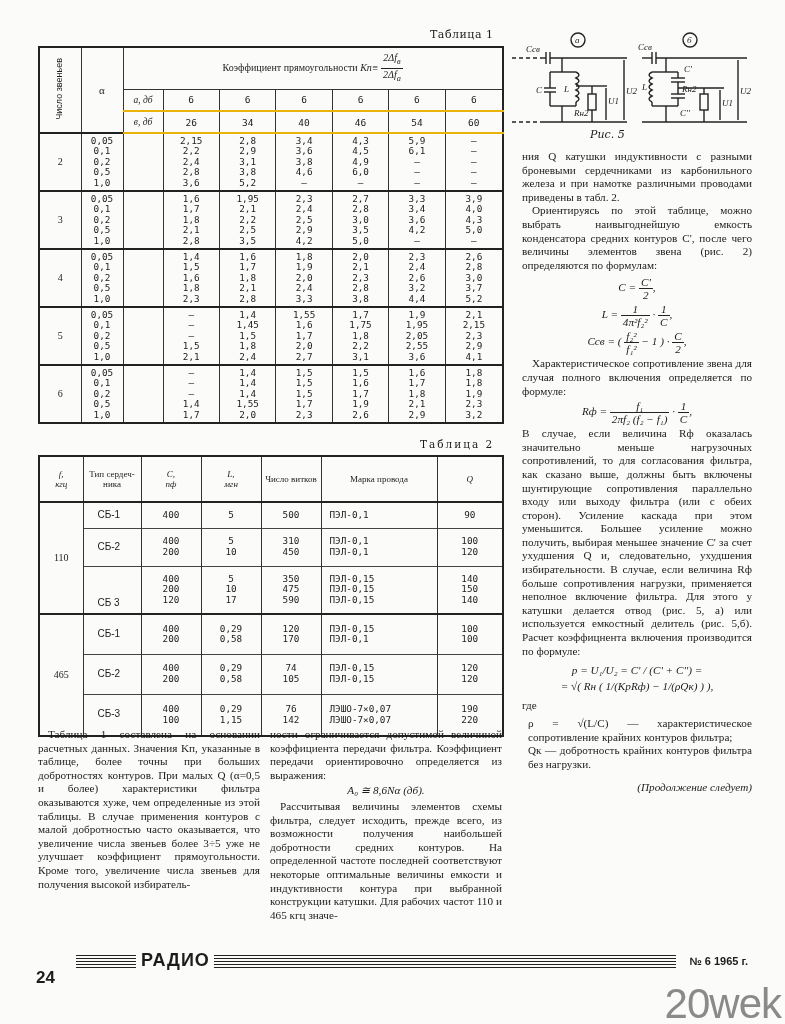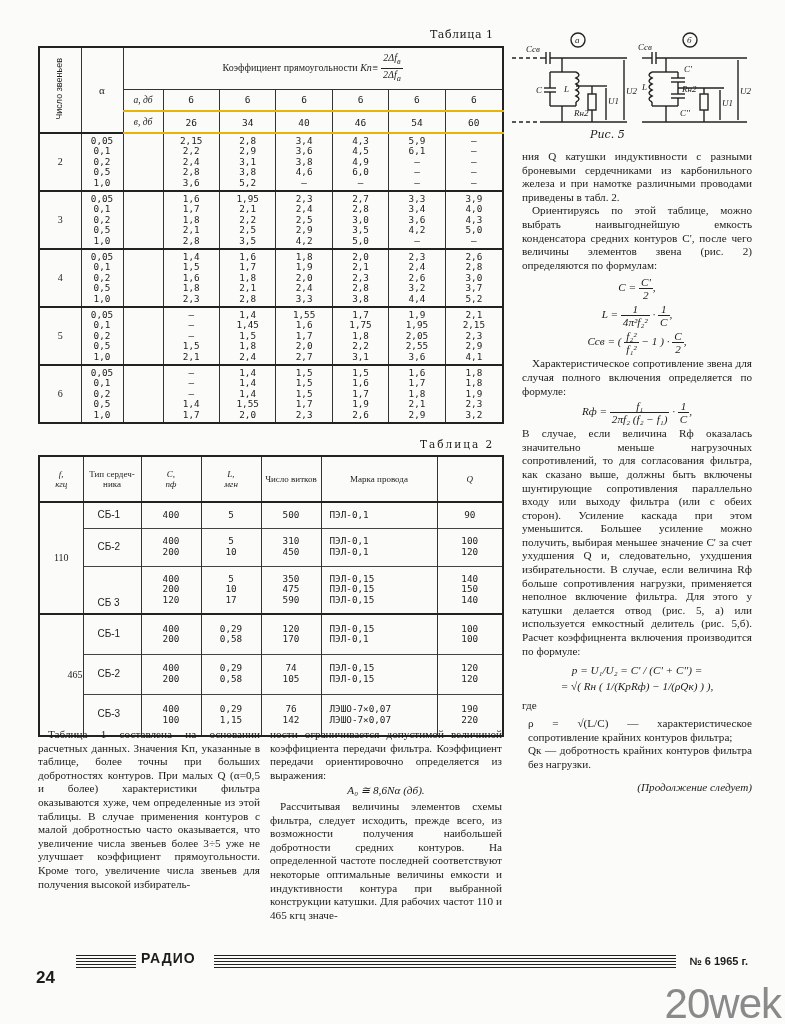--- a/index.html
+++ b/index.html
@@ -30,21 +30,21 @@
   .col p { text-indent: 10px; }
   .col p.noi { text-indent: 0; }
   .formula { text-align: center; font-style: italic; margin: 2px 0; }
   .frac { display: inline-block; vertical-align: middle; text-align: center; font-style: italic; }
   .frac span { display: block; line-height: 12px; padding: 0 2px; }
   .frac .num { border-bottom: 1px solid #222; }
 
   .footer { position: absolute; left: 36px; top: 950px; width: 712px; height: 24px; }
   .pageno { position: absolute; left: 0; top: 2px; font-family: "Liberation Sans", sans-serif; font-weight: bold; font-size: 17px; margin-top: 16px; }
   .stripes { position: absolute; top: 5px; height: 13px; background: repeating-linear-gradient(#222 0 1.3px, transparent 1.3px 3px); }
-  .logo { position: absolute; left: 105px; top: 0px; font-family: "Liberation Sans", sans-serif; font-weight: bold; font-size: 14px; letter-spacing: 1px; }
+  .logo { position: absolute; left: 105px; top: 0px; font-family: "Liberation Sans", sans-serif; font-weight: bold; font-size: 18px; letter-spacing: 1px; }
   .issue { position: absolute; right: 0; top: 5px; font-family: "Liberation Sans", sans-serif; font-weight: bold; font-size: 11px; }
   .watermark { position: absolute; right: 4px; top: 980px; font-family: "Liberation Sans", sans-serif; font-size: 42px; color: #8a8a8a; letter-spacing: -1px; }
 
   .fig { position: absolute; left: 512px; top: 30px; width: 270px; height: 118px; }
   .fig-cap { position: absolute; left: 590px; top: 128px; font-style: italic; font-size: 11px; }
 </style>
 </head>
 <body>
 
 <div class="tcap" style="left:430px;top:28px;font-size:11px;letter-spacing:0.5px;">Таблица 1</div>
@@ -324,21 +324,21 @@
 475
 590</td>
       <td class="mk">ПЭЛ-0,15
 ПЭЛ-0,15
 ПЭЛ-0,15</td>
       <td>140
 150
 140</td>
     </tr>
     <tr class="big" style="height:40px;">
-      <td rowspan="3" style="border-left:none;font-family:'Liberation Serif',serif;font-size:10px;text-align:right;">465</td>
+      <td rowspan="3" style="border-left:none;font-family:'Liberation Serif',serif;font-size:10px;">465</td>
       <td class="core">СБ-1</td>
       <td>400
 200</td>
       <td>0,29
 0,58</td>
       <td>120
 170</td>
       <td class="mk">ПЭЛ-0,15
 ПЭЛ-0,1</td>
       <td>100

